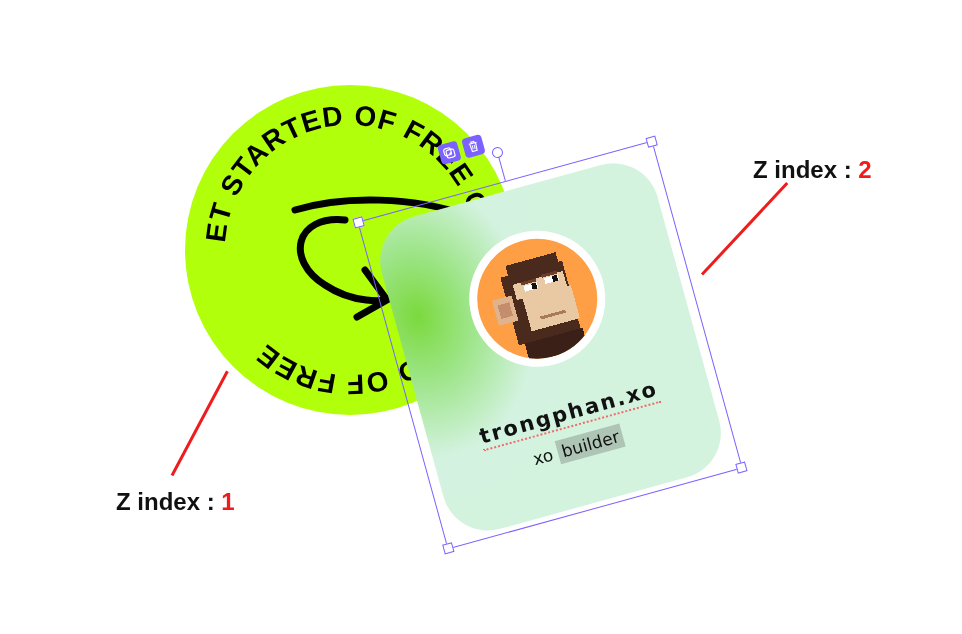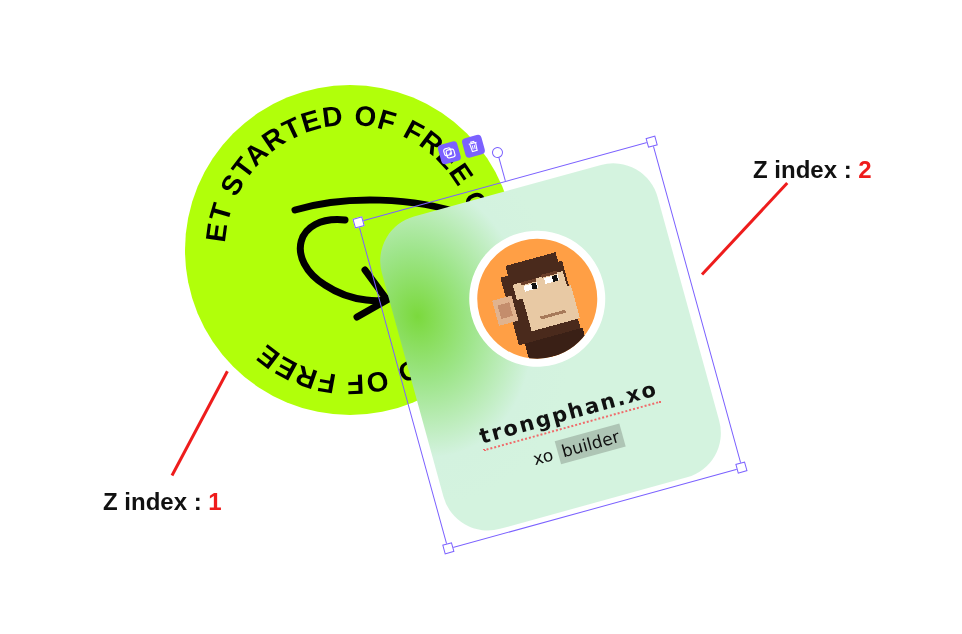--- a/index.html
+++ b/index.html
@@ -93,15 +93,15 @@
       </svg>
   </div>
 </div>
 
 <div class="pointer" style="left:702px;top:273px;width:125px;transform:rotate(-47deg);"></div>
 <div class="label" style="left:753px;top:139px;margin-top:17px;">
   <span>Z index : </span><span class="num">2</span>
 </div>
 
 <div class="pointer" style="left:172px;top:474px;width:118px;transform:rotate(-62deg);"></div>
-<div class="label" style="left:103px;top:488px;">
+<div class="label" style="left:116px;top:488px;">
   <span>Z index : </span><span class="num">1</span>
 </div>
 
 </body></html>

